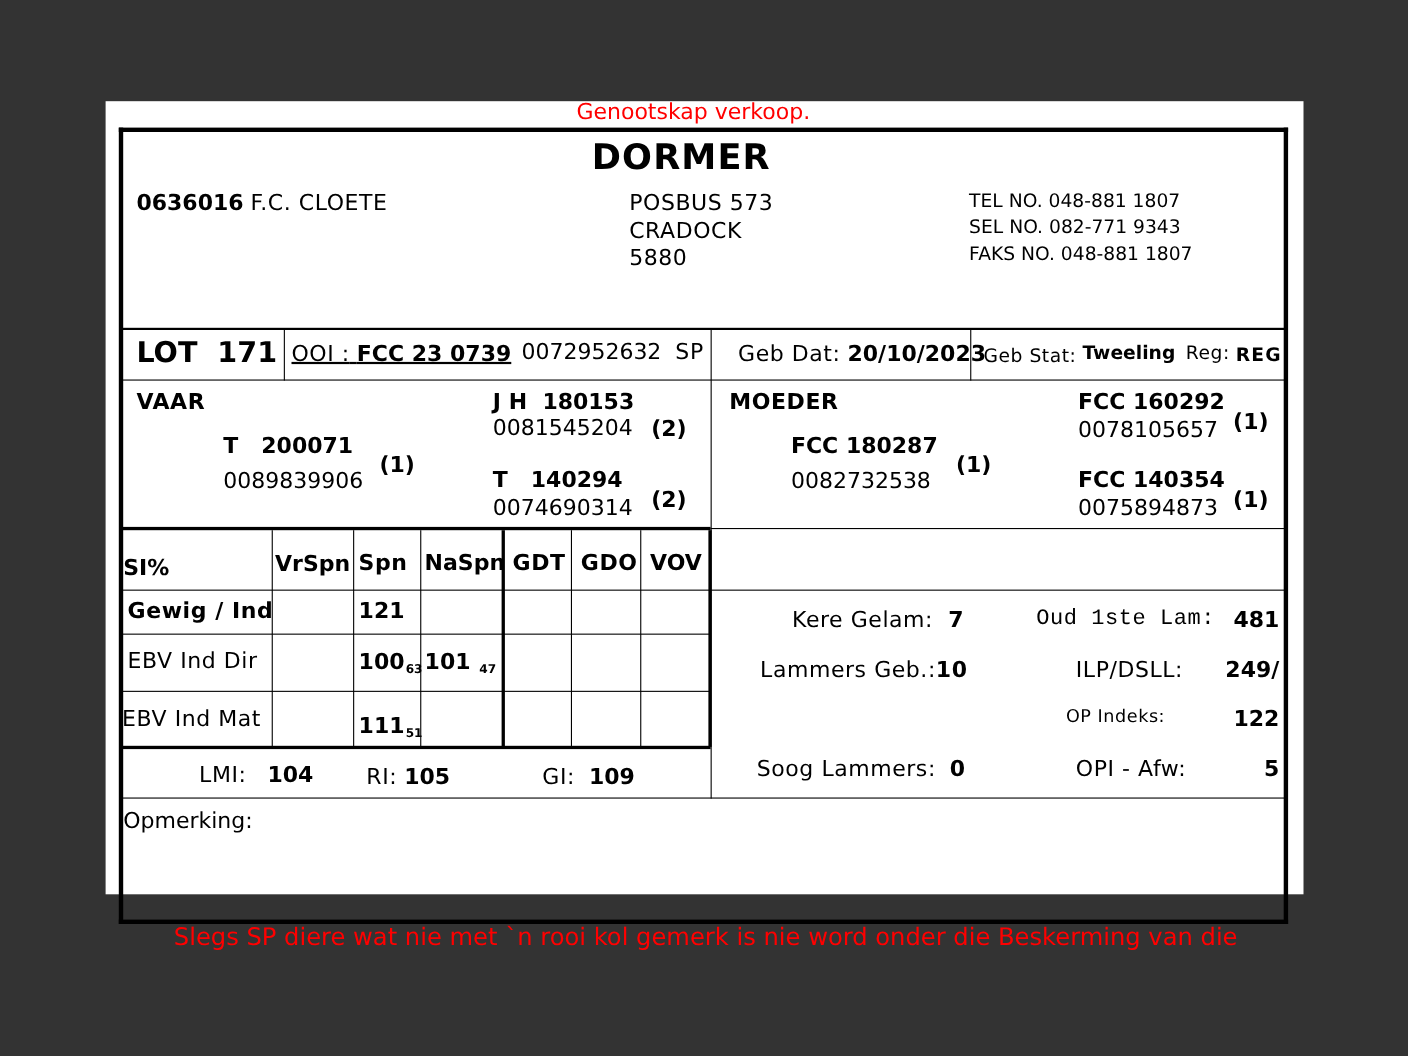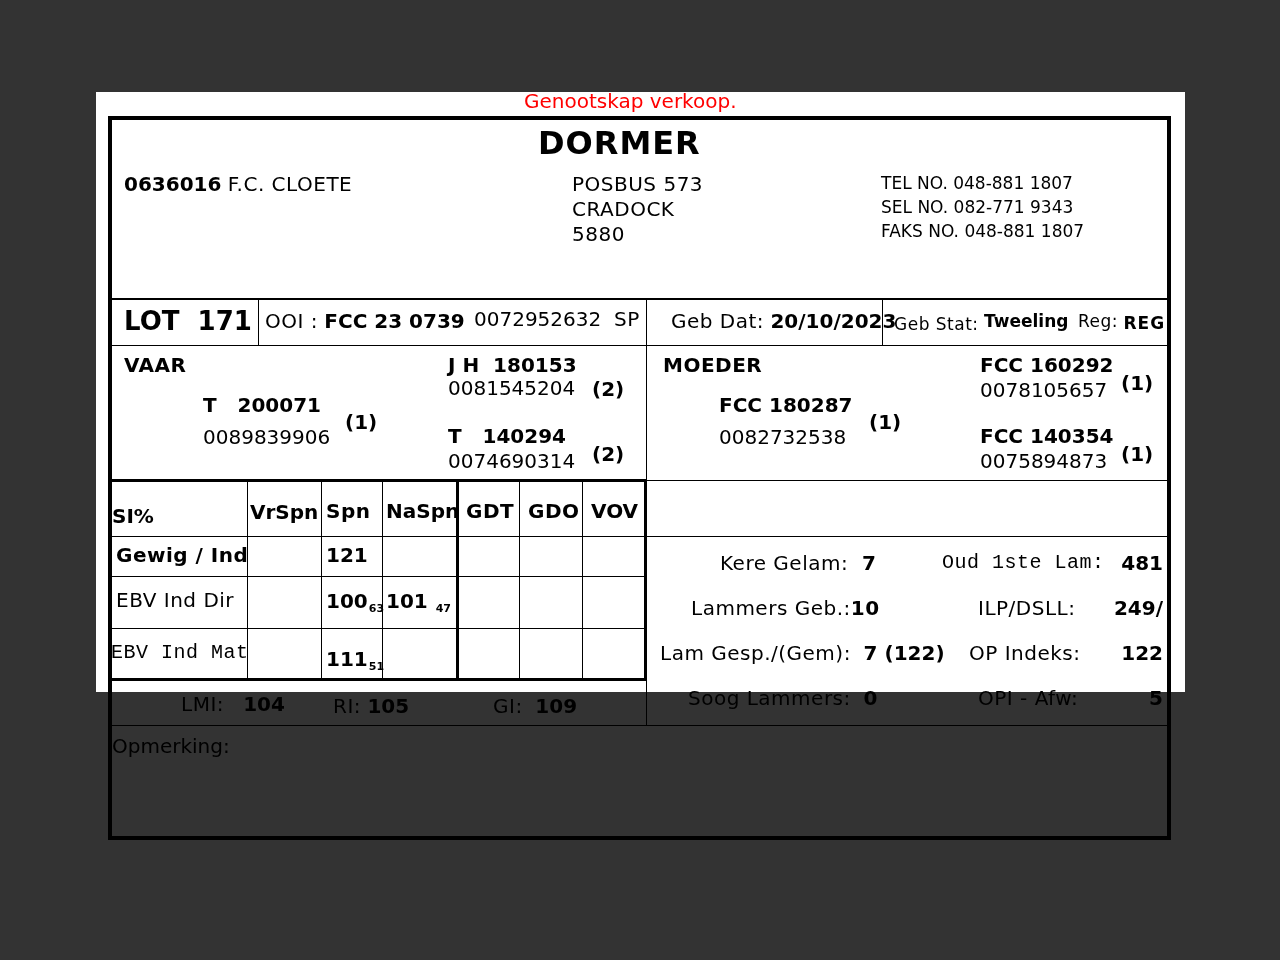--- a/index.html
+++ b/index.html
@@ -1,20 +1,20 @@
 <!DOCTYPE html>
 <html><head>
 <meta charset="utf-8">
 <style>
   html, body { margin: 0; padding: 0; }
   body {
     width: 1280px; height: 960px; background: #333333; position: relative; overflow: hidden;
     font-family: "DejaVu Sans", sans-serif; color: #000;
   }
-  .page { position: absolute; left: 96px; top: 92px; width: 1089px; height: 600px; background: #ffffff; }
+  .page { position: absolute; left: 96px; top: 92px; width: 1089px; height: 721px; background: #ffffff; }
   .abs { position: absolute; white-space: nowrap; }
   .b { font-weight: bold; }
   .red { color: #ff0000; }
   .hl { position: absolute; background: #000; }
   .cond { letter-spacing: 0.5px; }
   sub.s { font-size: 11px; font-weight: bold; vertical-align: -4px; margin-left: 1px; }
 </style>
 </head>
 <body>
 
@@ -46,21 +46,21 @@
   <div class="hl" style="left:14px; top:206px; width:1060px; height:2px;"></div>
   <div class="hl" style="left:14px; top:253px; width:1060px; height:1px;"></div>
   <div class="hl" style="left:162px; top:207px; width:1px; height:47px;"></div>
   <div class="hl" style="left:550px; top:207px; width:1px; height:427px;"></div>
   <div class="hl" style="left:786px; top:207px; width:1px; height:47px;"></div>
 
   <div class="abs b" style="left:28px; top:214px; font-size:26px;">
     <span>LOT</span>&nbsp;
     <span>171</span>
   </div>
-  <div class="abs" style="left:169px; top:217px; font-size:20px;">
+  <div class="abs" style="left:169px; top:217px; font-size:20px;text-decoration:underline;">
     <span class="cond">OOI :</span>
     <span class="b">FCC 23 0739</span>
   </div>
   <div class="abs" style="left:378px; top:215px; font-size:20px;">
     <span>0072952632</span>&nbsp;
     <span class="cond">SP</span>
   </div>
   <div class="abs" style="left:575px; top:217px; font-size:20px;">
     <span class="cond">Geb Dat:</span>
     <span class="b">20/10/2023</span>
@@ -125,21 +125,21 @@
   <div class="abs b" style="left:230px; top:451px; font-size:20px;">121</div>
 
   <div class="abs cond" style="left:20px; top:496px; font-size:20px;">EBV Ind Dir</div>
   <div class="abs b" style="left:230px; top:497px; font-size:20px;">
     <span>100</span><sub class="s">63</sub>
   </div>
   <div class="abs b" style="left:290px; top:497px; font-size:20px;">
     <span>101</span>&nbsp;<sub class="s">47</sub>
   </div>
 
-  <div class="abs cond" style="left:15px; top:549px; font-size:20px;font-family:Liberation Mono, monospace;">EBV Ind Mat</div>
+  <div class="abs cond" style="left:15px; top:549px; font-size:20px;">EBV Ind Mat</div>
   <div class="abs b" style="left:230px; top:555px; font-size:20px;">
     <span>111</span><sub class="s">51</sub>
   </div>
 
   <div class="abs" style="left:85px; top:600px; font-size:20px;">
     <span class="cond">LMI:</span>&nbsp;&nbsp;
     <span class="b">104</span>
   </div>
   <div class="abs" style="left:237px; top:602px; font-size:20px;">
     <span class="cond">RI:</span>
@@ -151,34 +151,31 @@
   </div>
 
 
   <div class="abs cond" style="left:624px; top:459px; font-size:20px;">
     <span>Kere Gelam:</span>&nbsp;
     <span class="b">7</span>
   </div>
   <div class="abs cond" style="left:595px; top:504px; font-size:20px;">
     <span>Lammers Geb.:</span><span class="b">10</span>
   </div>
-  <div class="abs" style="left:564px; top:549px; font-size:20px;">
-    <span class="cond">Lam Gesp./(Gem):</span>&nbsp;
-    <span class="b">7 (122)</span>
-  </div>
   <div class="abs" style="left:592px; top:594px; font-size:20px;">
     <span class="cond">Soog Lammers:</span>&nbsp;
     <span class="b">0</span>
   </div>
 
   <div class="abs cond" style="left:846px; top:459px; font-size:20px;font-family:Liberation Mono, monospace;">Oud 1ste Lam:</div>
   <div class="abs b" style="right:22px; top:459px; font-size:20px;">481</div>
   <div class="abs cond" style="left:882px; top:504px; font-size:20px;">ILP/DSLL:</div>
   <div class="abs b" style="right:22px; top:504px; font-size:20px;">249/</div>
-  <div class="abs cond" style="left:873px; top:549px; font-size:20px;">OP Indeks:</div>
+  <div class="abs cond" style="left:873px; top:549px; font-size:16px;">OP Indeks:</div>
   <div class="abs b" style="right:22px; top:549px; font-size:20px;">122</div>
   <div class="abs cond" style="left:882px; top:594px; font-size:20px;">OPI - Afw:</div>
   <div class="abs b" style="right:22px; top:594px; font-size:20px;">5</div>
 
   <div class="abs" style="left:16px; top:642px; font-size:20px;">Opmerking:</div>
   <div class="abs" style="left:130px; top:642px; width:930px; height:90px; font-size:18px;"></div>
 
+  <div class="abs red" style="left:62px; top:748px; font-size:22px;">Slegs SP diere wat nie met `n rooi kol gemerk is nie word onder die Beskerming van die</div>
 </div>
 
 </body></html>

